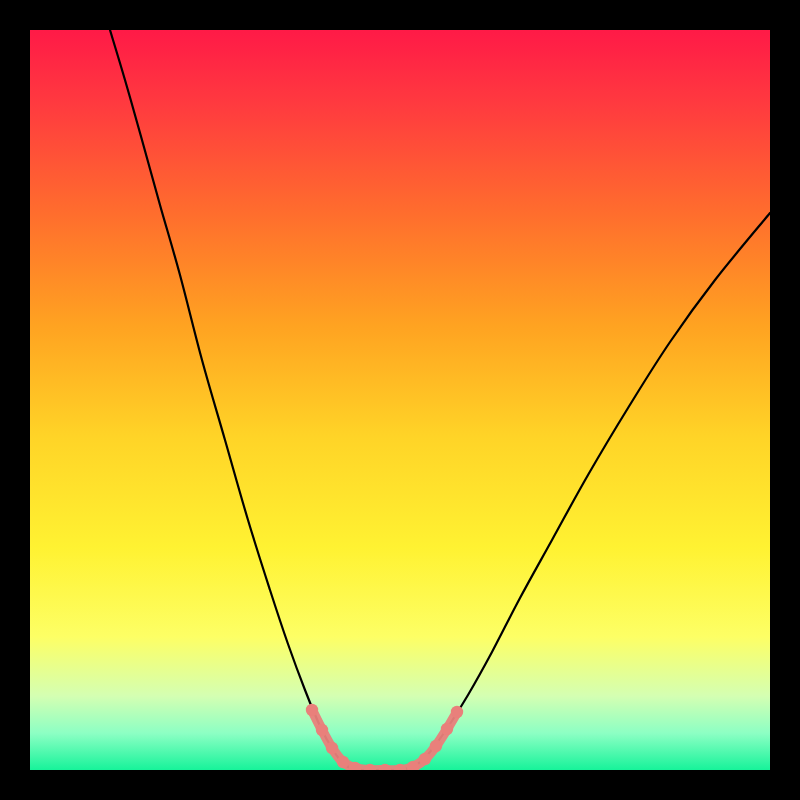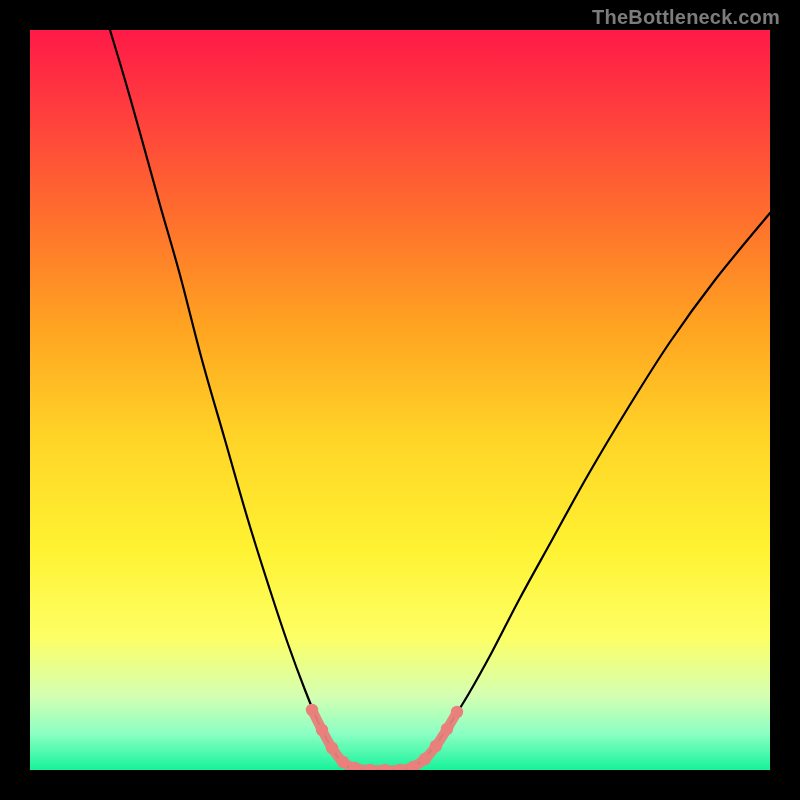--- a/index.html
+++ b/index.html
@@ -36,21 +36,20 @@
     letter-spacing: 0.2px;
   }
   svg {
     display: block;
   }
 </style>
 </head>
 <body>
 
 <div class="frame">
-  <div class="watermark">TheBottleneck.com</div>
   <div class="inner">
     <svg id="chart-svg" width="740" height="740" viewBox="0 0 740 740">
       <defs>
         <linearGradient id="bg-grad" x1="0" y1="0" x2="0" y2="1">
             <stop offset="0%" stop-color="#ff1a47"></stop>
             <stop offset="10%" stop-color="#ff3a3f"></stop>
             <stop offset="25%" stop-color="#ff6e2d"></stop>
             <stop offset="40%" stop-color="#ffa321"></stop>
             <stop offset="55.00000000000001%" stop-color="#ffd427"></stop>
             <stop offset="70%" stop-color="#fff232"></stop>

